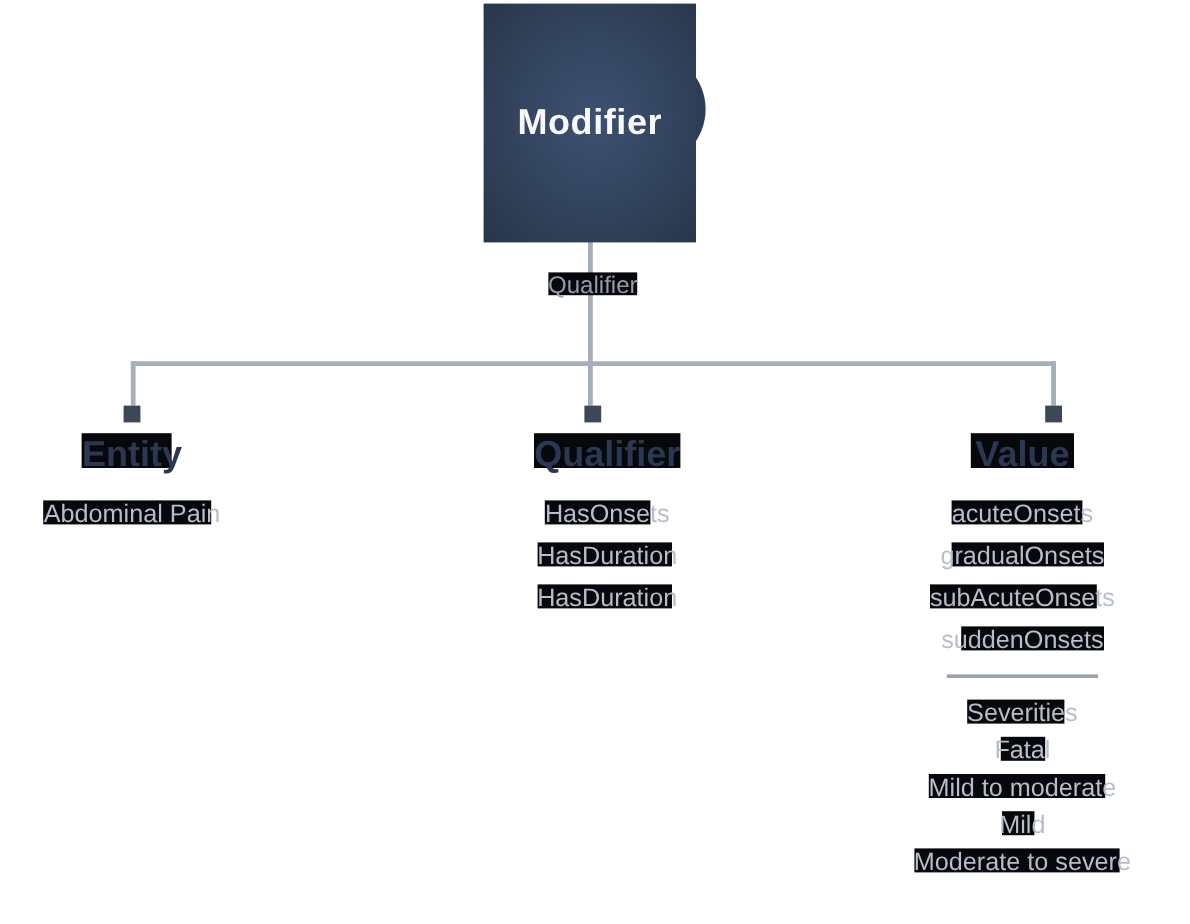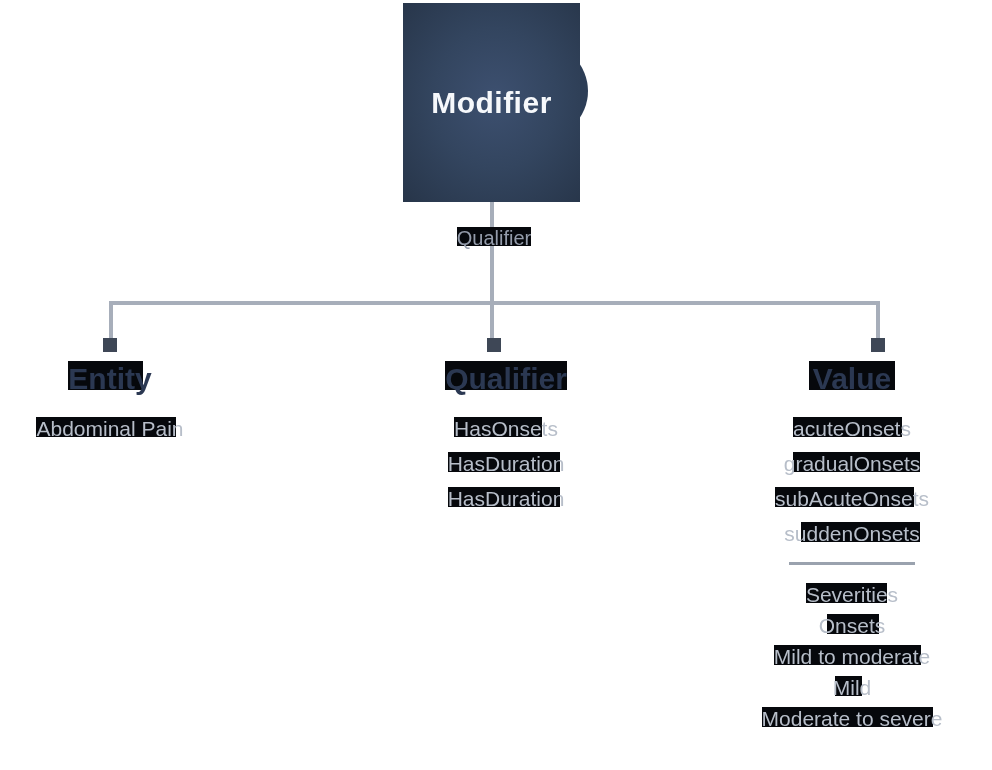--- a/index.html
+++ b/index.html
@@ -121,21 +121,21 @@
       <div class="item">
         <span class="hl" style="--l:12%">suddenOnsets</span>
       </div>
     </div>
     <div class="divider"></div>
     <div>
       <div class="item2">
         <span class="hl" style="--r:12%">Severities</span>
       </div>
       <div class="item2">
-        <span class="hl" style="--l:12%;--r:10%">Onsets</span>
+        <span class="hl" style="--l:12%;--r:10%">Fatal</span>
       </div>
       <div class="item2">
         <span class="hl" style="--r:6%">Mild to moderate</span>
       </div>
       <div class="item2">
         <span class="hl" style="--l:5%;--r:25%">Mild</span>
       </div>
       <div class="item2">
         <span class="hl" style="--r:5%">Moderate to severe</span>
       </div>

